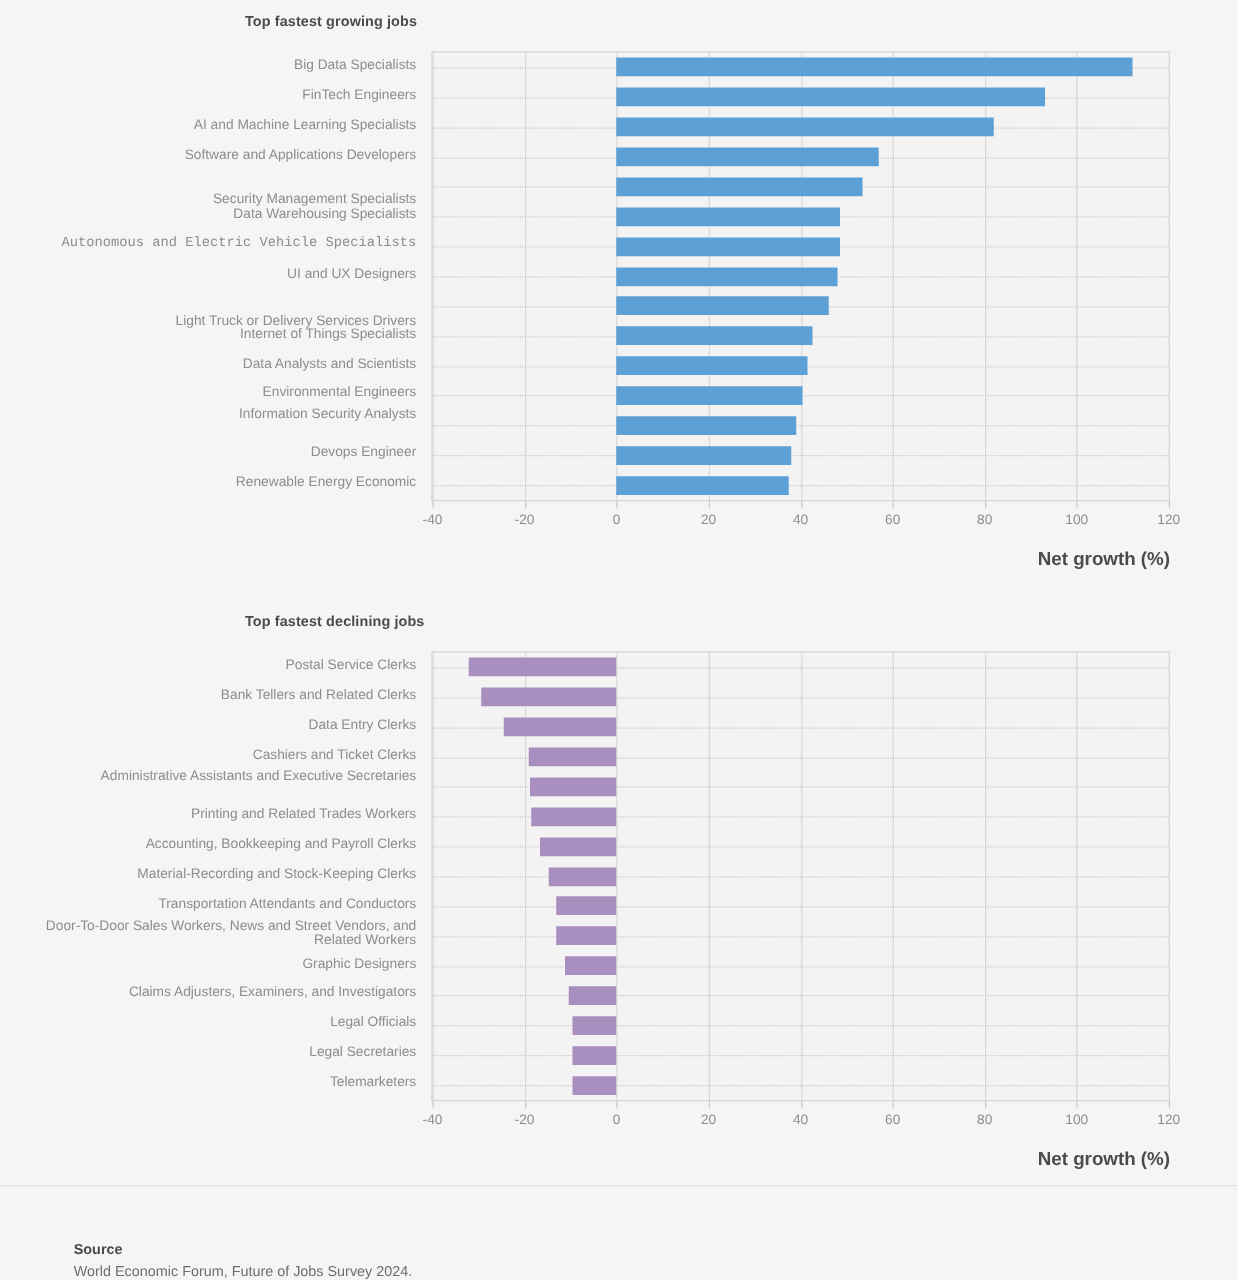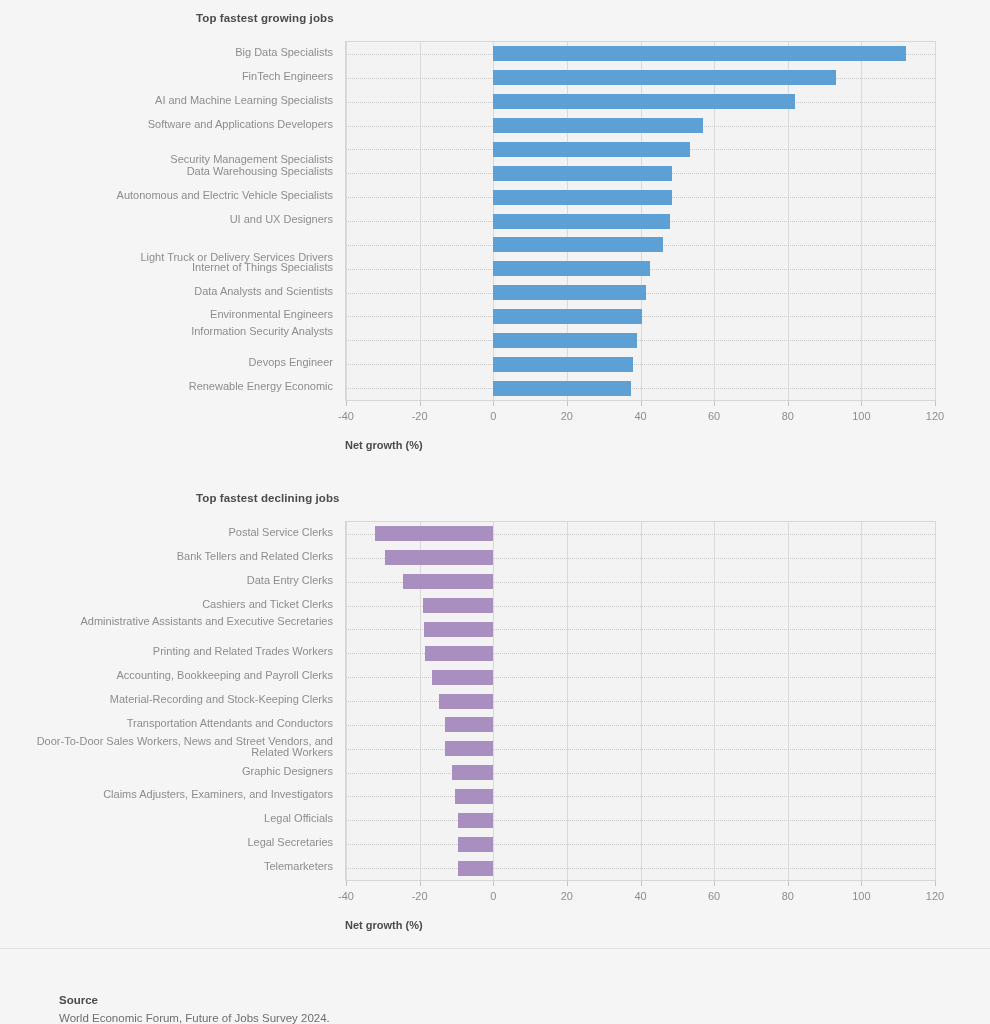--- a/index.html
+++ b/index.html
@@ -109,22 +109,22 @@
     font-size: 11px;
     color: #8d8d90;
     transform: translateX(-50%);
     white-space: nowrap;
   }
   .axis-title {
     position: absolute;
     top: 38px;
     left: 0;
     width: 591px;
-    text-align: left;
-    font-size: 11px;
+    text-align: right;
+    font-size: 15px;
     font-weight: bold;
     color: #4b4b4d;
   }
 
   
   .divider {
     position: absolute;
     left: 0;
     top: 948px;
     width: 990px;
@@ -150,21 +150,21 @@
 
   <div class="chart-block" id="chart-growing">
     <div class="chart-title">Top fastest growing jobs</div>
     <div class="cat-labels">
         <div class="cat-label" style="top: 5.93333px;">Big Data Specialists</div>
         <div class="cat-label" style="top: 29.8px;">FinTech Engineers</div>
         <div class="cat-label" style="top: 53.6667px;">AI and Machine Learning Specialists</div>
         <div class="cat-label" style="top: 77.5333px;">Software and Applications Developers</div>
         <div class="cat-label" style="top: 101.4px; margin-top: 12px;">Security Management Specialists</div>
         <div class="cat-label" style="top: 125.267px;">Data Warehousing Specialists</div>
-        <div class="cat-label" style="top: 149.133px;">Autonomous and Electric Vehicle Specialists</div>
+        <div class="cat-label" style="top: 149.133px; font-family: Liberation Mono, monospace;">Autonomous and Electric Vehicle Specialists</div>
         <div class="cat-label" style="top: 173px; padding-left: 16px;">UI and UX Designers</div>
         <div class="cat-label" style="top: 211px;">Light Truck or Delivery Services Drivers</div>
         <div class="cat-label" style="top: 220.733px;">Internet of Things Specialists</div>
         <div class="cat-label" style="top: 244.6px;">Data Analysts and Scientists</div>
         <div class="cat-label" style="top: 268.467px;">Environmental Engineers</div>
         <div class="cat-label" style="top: 285px;">Information Security Analysts</div>
         <div class="cat-label" style="top: 316.2px;">Devops Engineer</div>
         <div class="cat-label" style="top: 340.067px;">Renewable Energy Economic</div>
       </div>
     <div class="plot">

